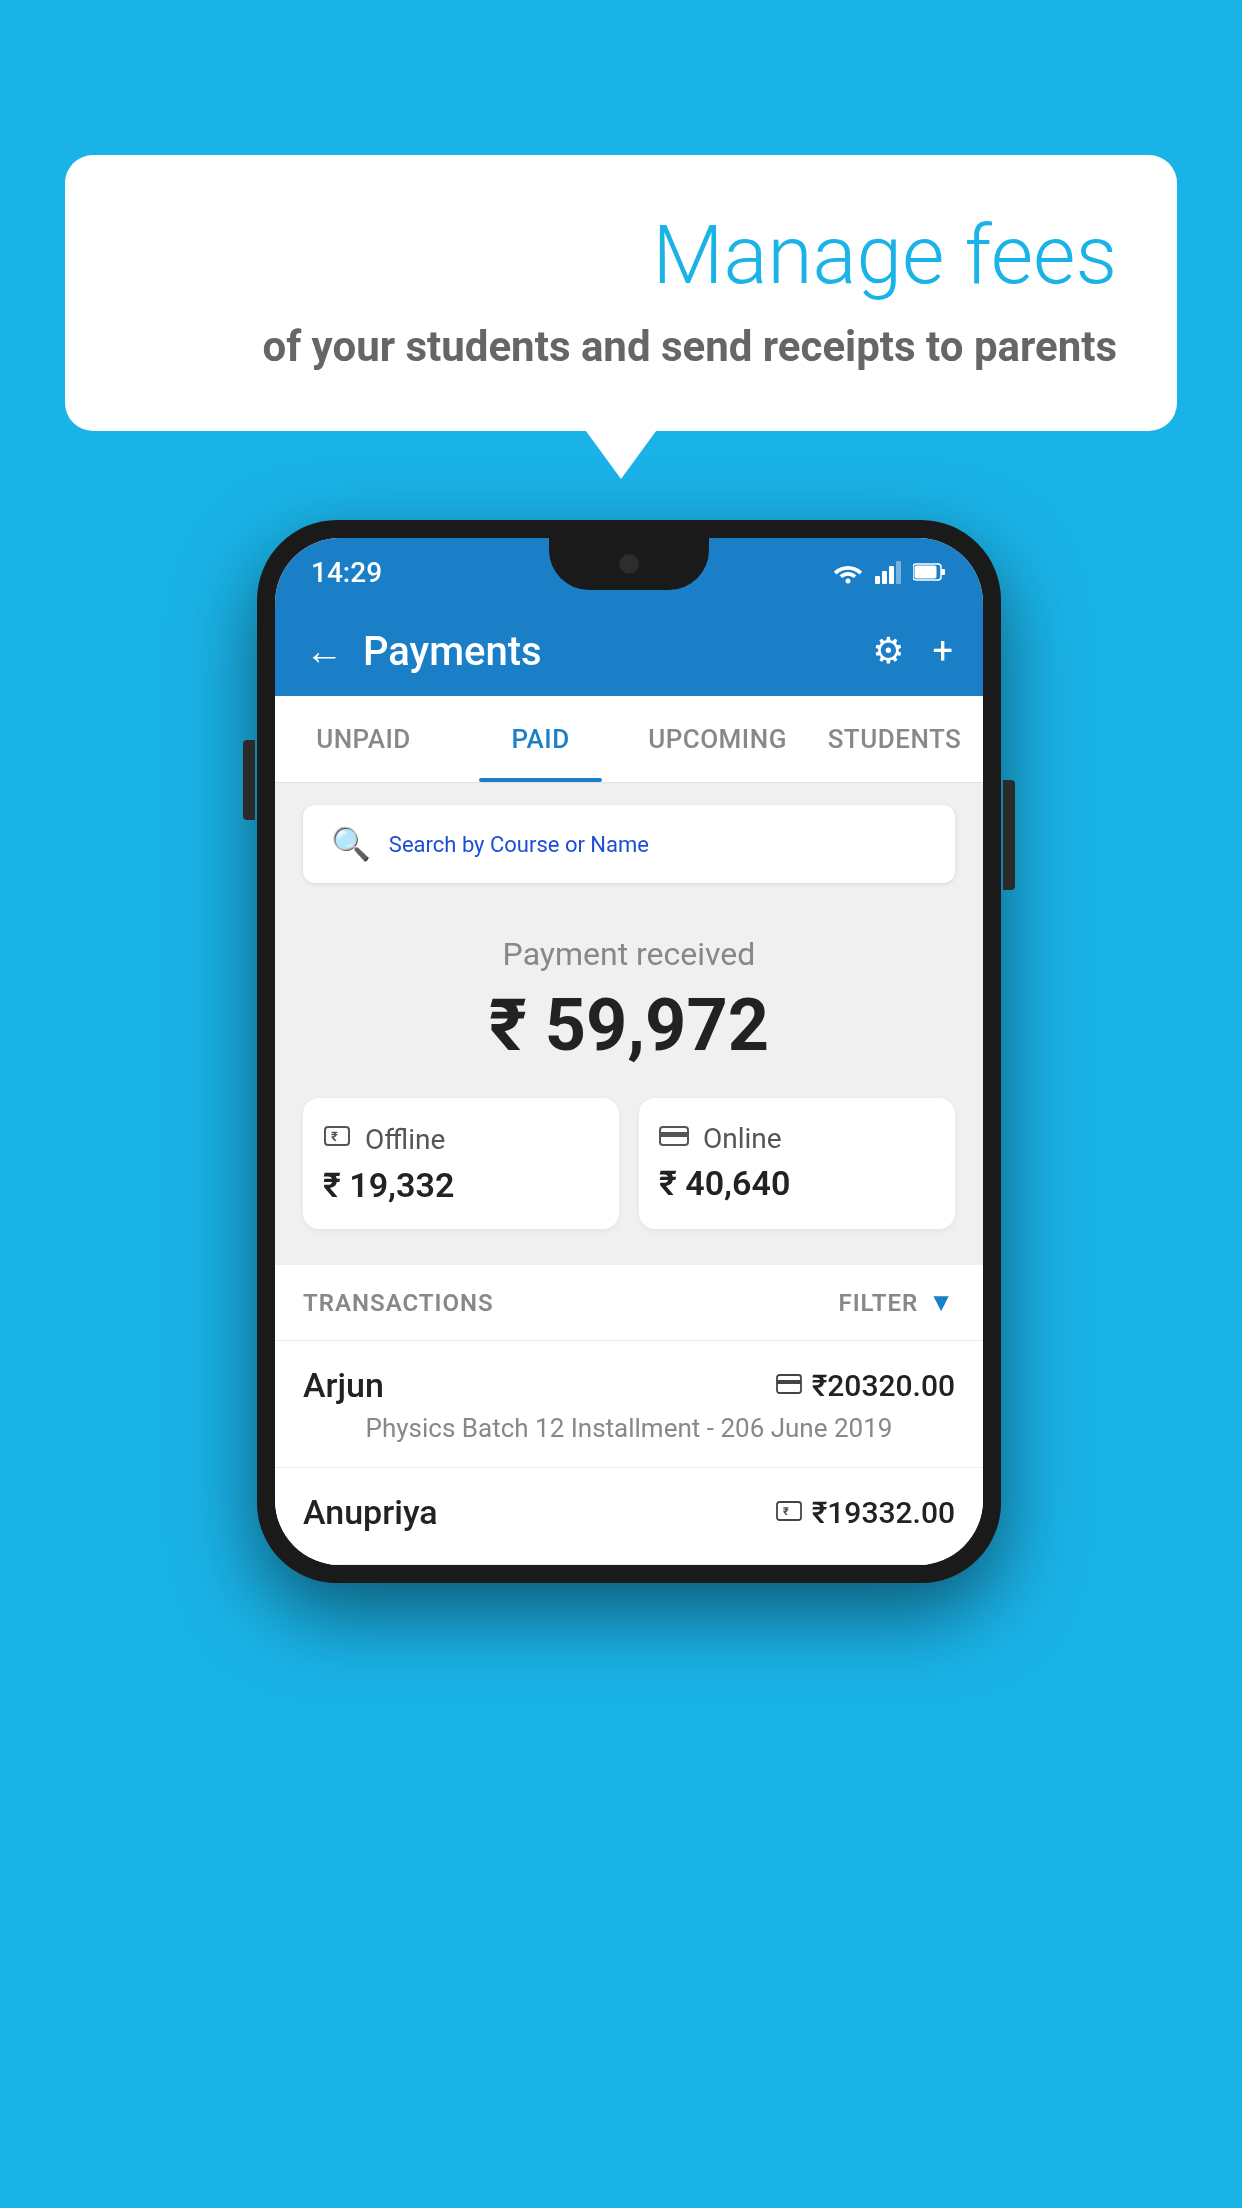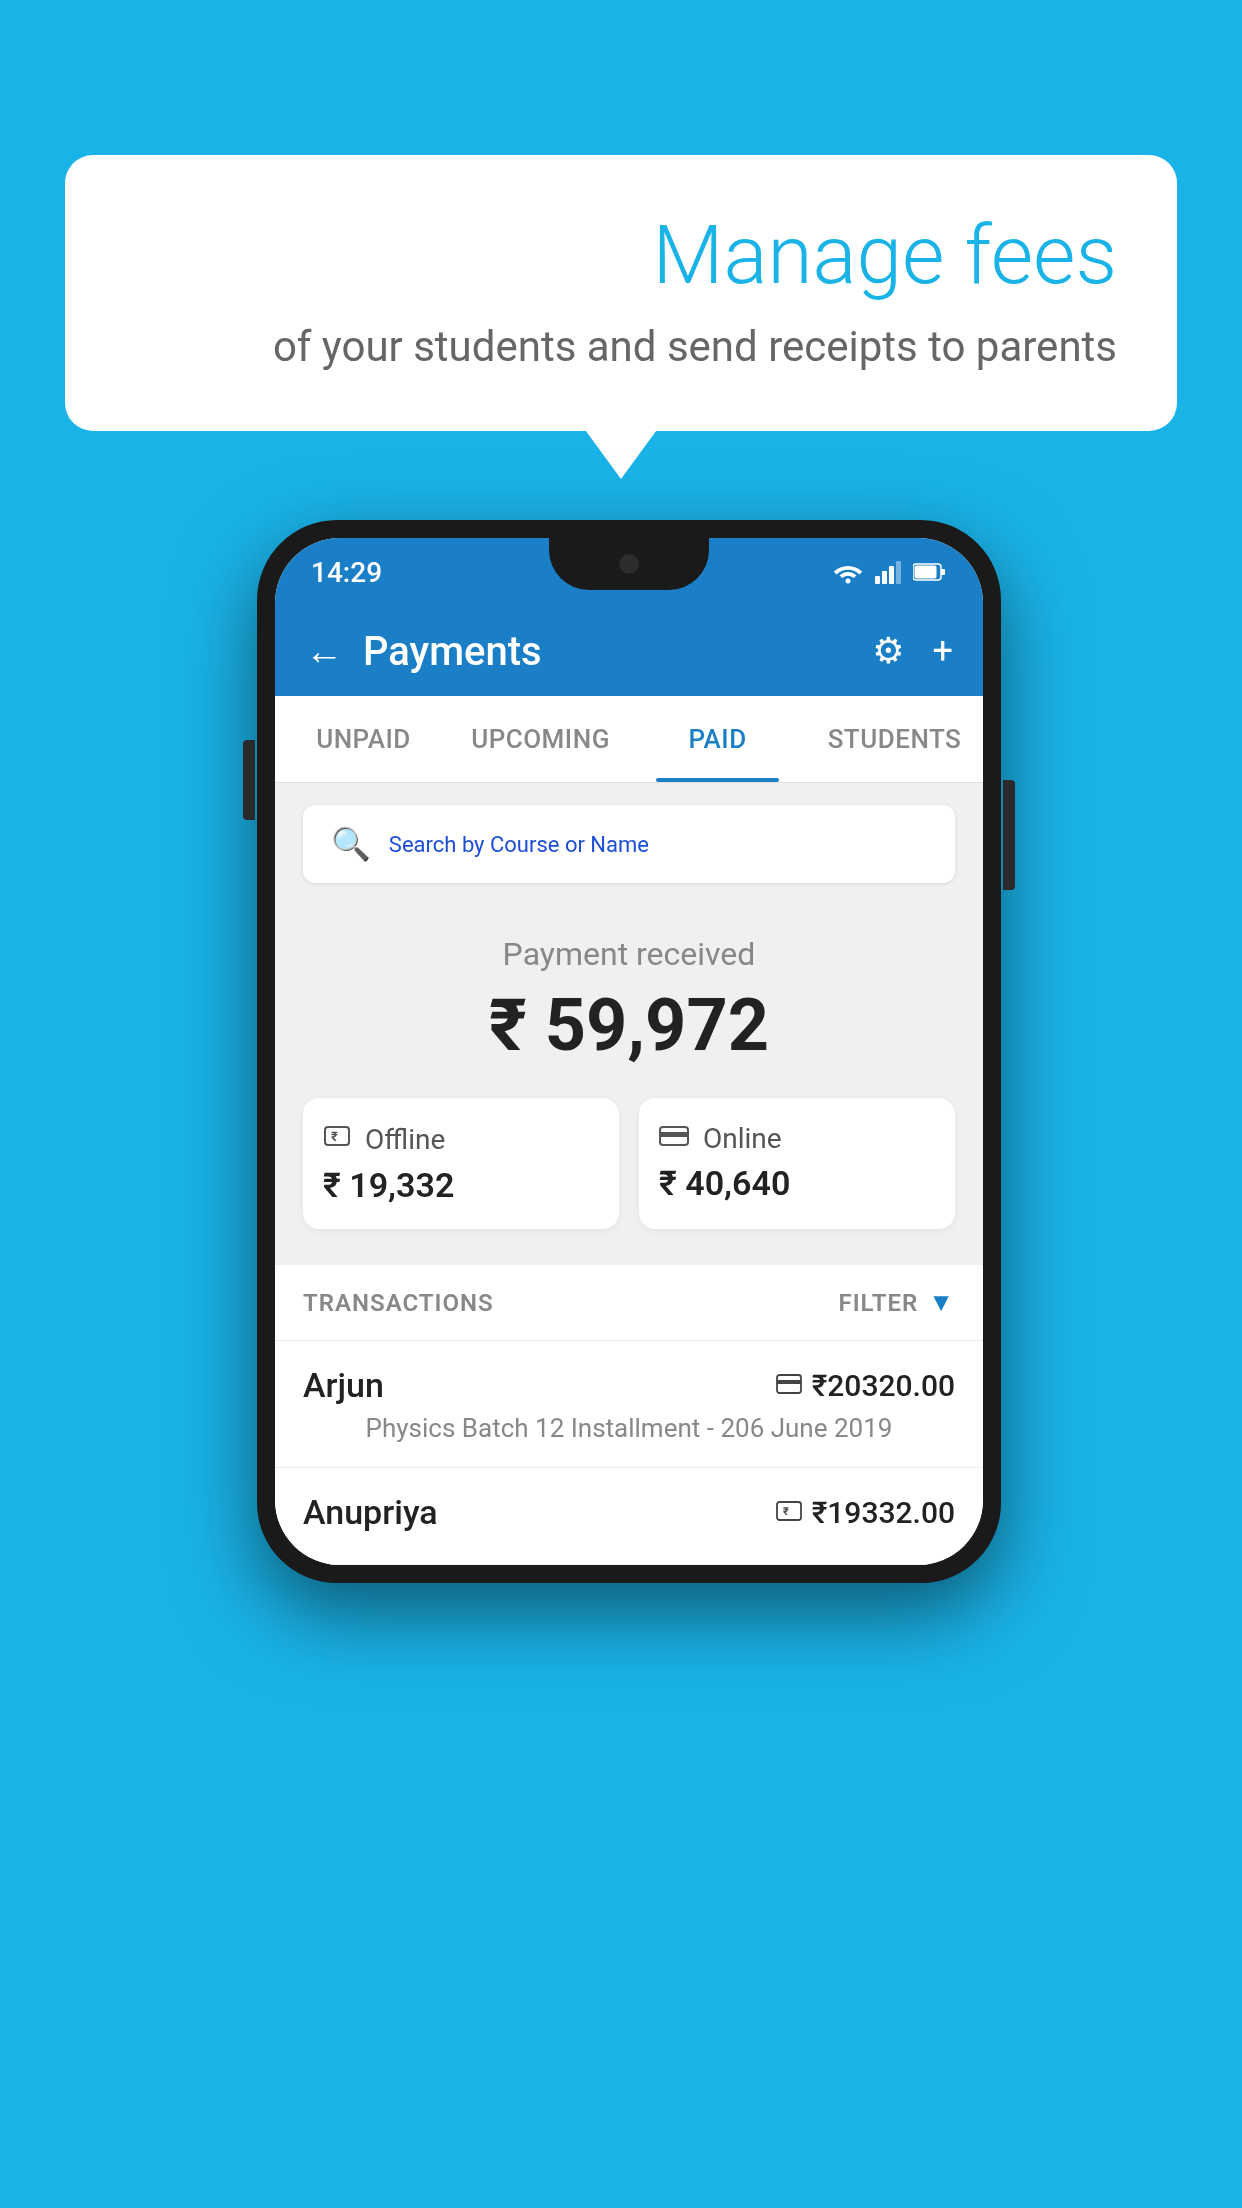--- a/index.html
+++ b/index.html
@@ -46,21 +46,21 @@
       font-size: 82px;
       font-weight: 300;
       color: #1ab3e8;
       line-height: 1.1;
       margin-bottom: 22px;
     }
 
     .bubble-subtitle {
       font-size: 42px;
       color: #666;
-      font-weight: 400;
+      font-weight: 700;
     }
 
     
     .phone-container {
       position: absolute;
       top: 520px;
       left: 50%;
       transform: translateX(-50%);
       width: 760px;
       padding-left: 16px;
@@ -446,25 +446,25 @@
         <div class="header-right">
           <span class="header-icon">⚙</span>
           <span class="header-icon">+</span>
         </div>
       </div>
 
       <div class="tabs-container">
         <div class="tab">
           <span>UNPAID</span>
         </div>
+        <div class="tab active">
+          <span>PAID</span>
+        </div>
         <div class="tab">
           <span>UPCOMING</span>
-        </div>
-        <div class="tab active">
-          <span>PAID</span>
         </div>
         <div class="tab">
           <span>STUDENTS</span>
         </div>
       </div>
 
       <div class="search-container">
         <div class="search-bar">
           <span class="search-icon-wrap">🔍</span>
           <span class="search-placeholder">Search by Course or Name</span>

